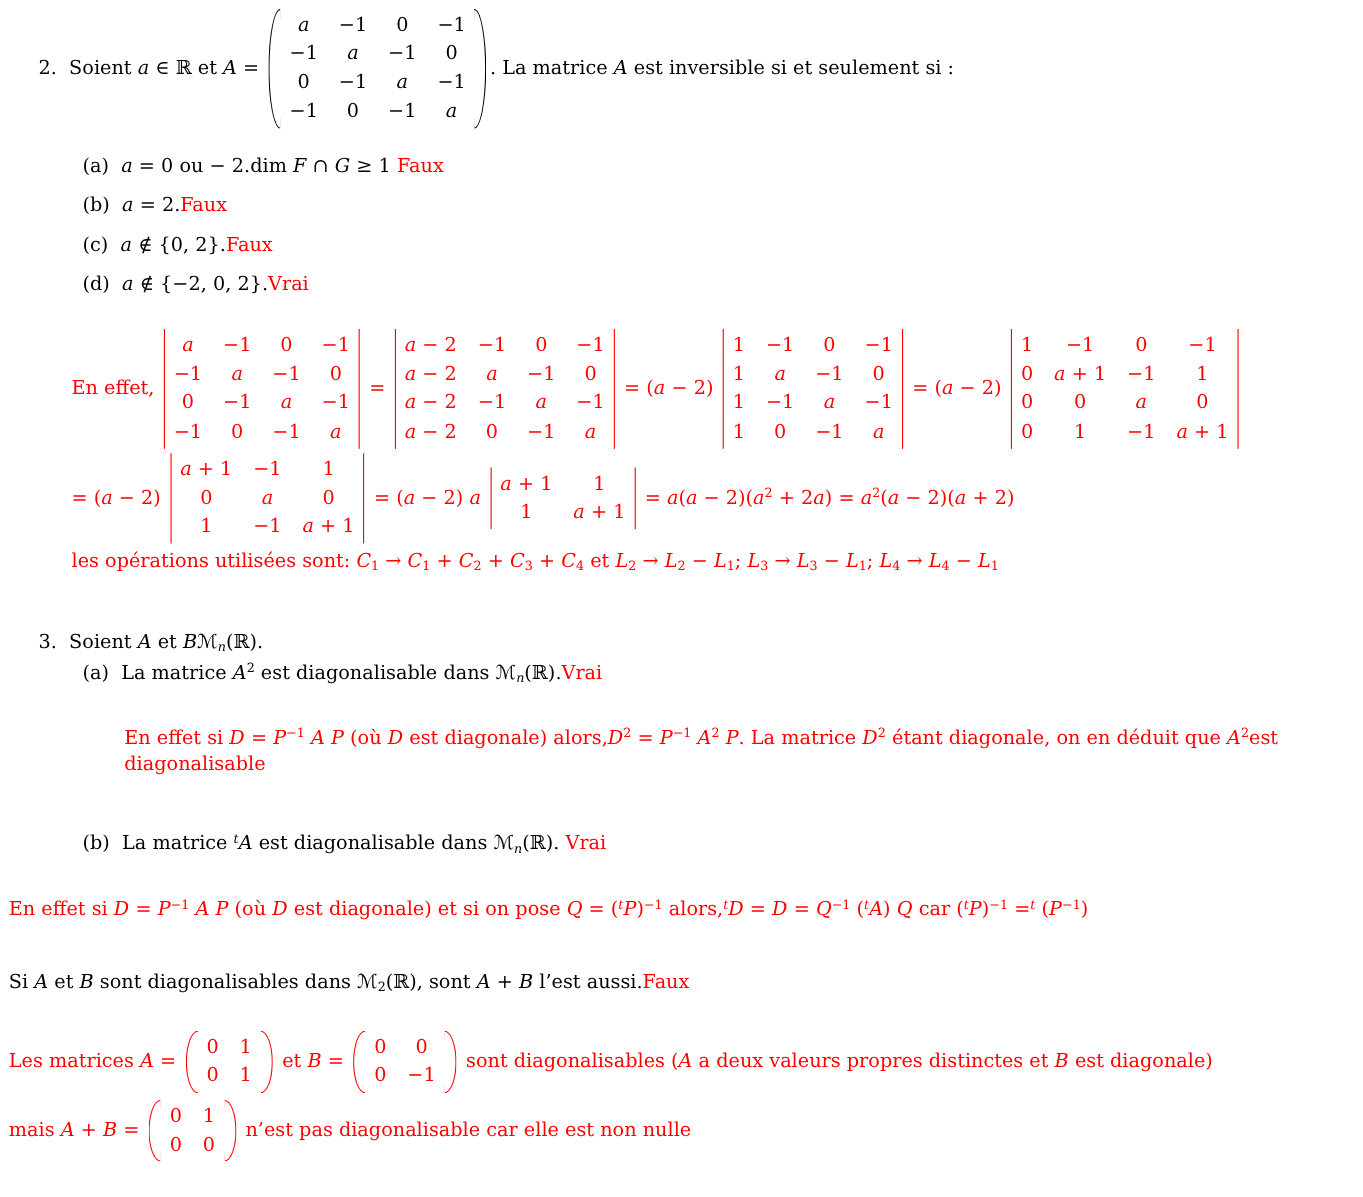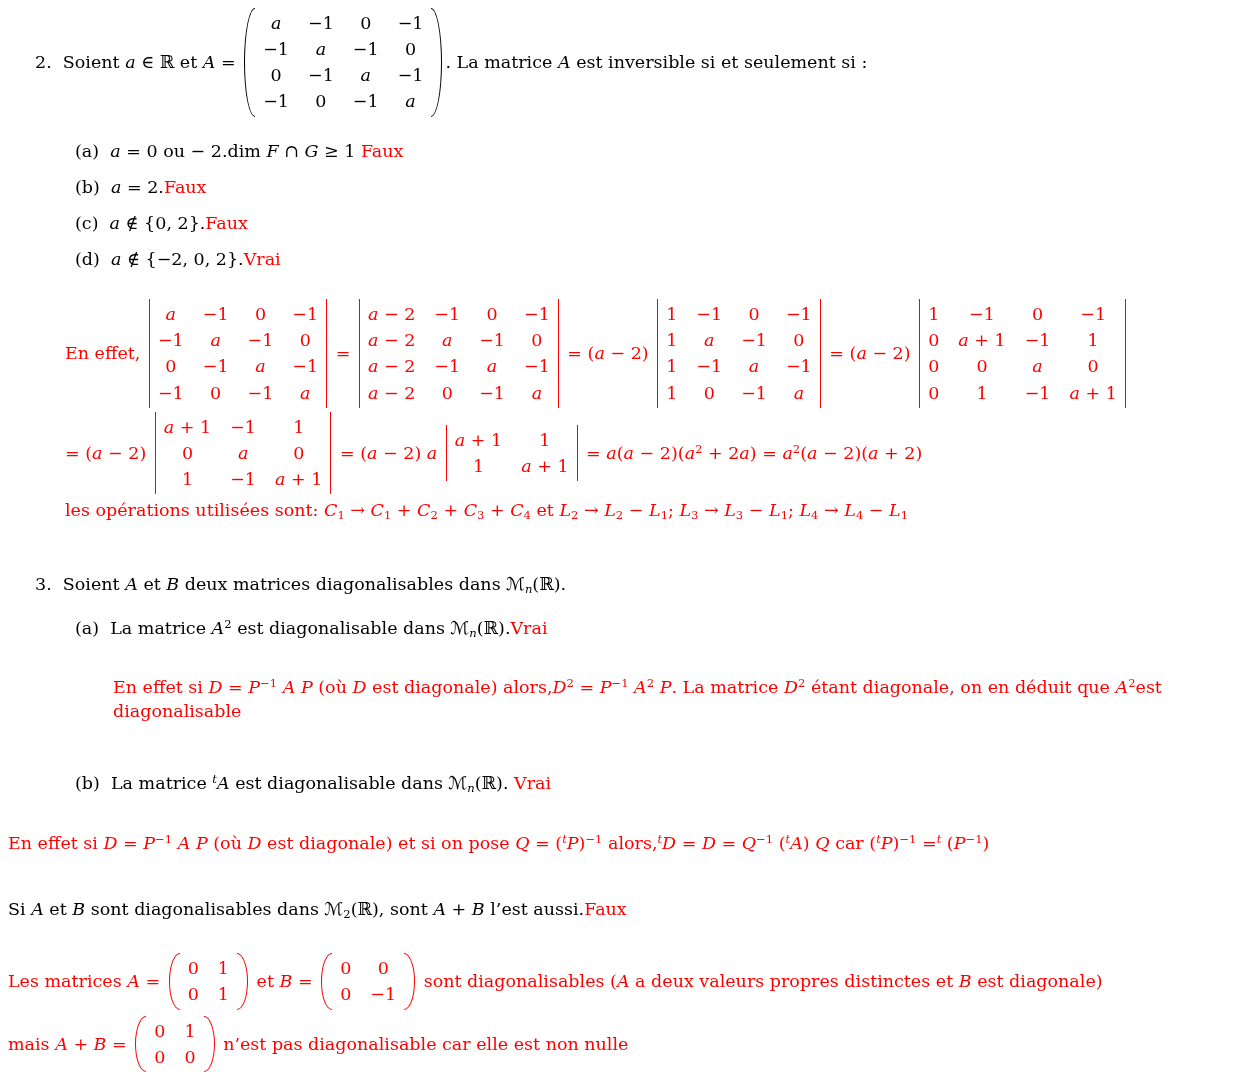--- a/index.html
+++ b/index.html
@@ -29,21 +29,21 @@
 
 <main class="page" id="doc">
     <div class="line" style="margin-left: 35px; margin-top: 8px; color: rgb(0, 0, 0);"><span>2.  </span><span>Soient </span><span><i>a</i> ∈ ℝ</span><span> et </span><span><i>A</i> = </span><span class="mwrap"><span class="paren pl"></span><span class="mgrid" style="grid-template-columns: repeat(4, auto);"><span class="cell"><i>a</i></span><span class="cell">−1</span><span class="cell">0</span><span class="cell">−1</span><span class="cell">−1</span><span class="cell"><i>a</i></span><span class="cell">−1</span><span class="cell">0</span><span class="cell">0</span><span class="cell">−1</span><span class="cell"><i>a</i></span><span class="cell">−1</span><span class="cell">−1</span><span class="cell">0</span><span class="cell">−1</span><span class="cell"><i>a</i></span></span><span class="paren pr"></span></span><span>. La matrice </span><span><i>A</i></span><span> est inversible si et seulement si :</span></div>
     <div class="line" style="margin-left: 75px; margin-top: 22px; color: rgb(0, 0, 0);"><span>(a)  </span><span><i>a</i> = 0</span><span> ou </span><span>− 2.</span><span>dim </span><span><i>F</i> ∩ <i>G</i> ≥ 1 </span><span style="color: rgb(255, 0, 0);">Faux</span></div>
     <div class="line" style="margin-left: 75px; margin-top: 12px; color: rgb(0, 0, 0);"><span>(b)  </span><span><i>a</i> = 2.</span><span style="color: rgb(255, 0, 0);">Faux</span></div>
     <div class="line" style="margin-left: 75px; margin-top: 12px; color: rgb(0, 0, 0);"><span>(c)  </span><span><i>a</i> ∉ {0, 2}.</span><span style="color: rgb(255, 0, 0);">Faux</span></div>
     <div class="line" style="margin-left: 75px; margin-top: 12px; color: rgb(0, 0, 0);"><span>(d)  </span><span><i>a</i> ∉ {−2, 0, 2}.</span><span style="color: rgb(255, 0, 0);">Vrai</span></div>
     <div class="line" style="margin-left: 65px; margin-top: 28px; color: rgb(255, 0, 0);"><span>En effet, </span><span class="mwrap"><span class="vbar"></span><span class="mgrid" style="grid-template-columns: repeat(4, auto);"><span class="cell"><i>a</i></span><span class="cell">−1</span><span class="cell">0</span><span class="cell">−1</span><span class="cell">−1</span><span class="cell"><i>a</i></span><span class="cell">−1</span><span class="cell">0</span><span class="cell">0</span><span class="cell">−1</span><span class="cell"><i>a</i></span><span class="cell">−1</span><span class="cell">−1</span><span class="cell">0</span><span class="cell">−1</span><span class="cell"><i>a</i></span></span><span class="vbar"></span></span><span> = </span><span class="mwrap"><span class="vbar"></span><span class="mgrid" style="grid-template-columns: repeat(4, auto);"><span class="cell"><i>a</i> − 2</span><span class="cell">−1</span><span class="cell">0</span><span class="cell">−1</span><span class="cell"><i>a</i> − 2</span><span class="cell"><i>a</i></span><span class="cell">−1</span><span class="cell">0</span><span class="cell"><i>a</i> − 2</span><span class="cell">−1</span><span class="cell"><i>a</i></span><span class="cell">−1</span><span class="cell"><i>a</i> − 2</span><span class="cell">0</span><span class="cell">−1</span><span class="cell"><i>a</i></span></span><span class="vbar"></span></span><span> = (<i>a</i> − 2) </span><span class="mwrap"><span class="vbar"></span><span class="mgrid" style="grid-template-columns: repeat(4, auto);"><span class="cell">1</span><span class="cell">−1</span><span class="cell">0</span><span class="cell">−1</span><span class="cell">1</span><span class="cell"><i>a</i></span><span class="cell">−1</span><span class="cell">0</span><span class="cell">1</span><span class="cell">−1</span><span class="cell"><i>a</i></span><span class="cell">−1</span><span class="cell">1</span><span class="cell">0</span><span class="cell">−1</span><span class="cell"><i>a</i></span></span><span class="vbar"></span></span><span> = (<i>a</i> − 2) </span><span class="mwrap"><span class="vbar"></span><span class="mgrid" style="grid-template-columns: repeat(4, auto);"><span class="cell">1</span><span class="cell">−1</span><span class="cell">0</span><span class="cell">−1</span><span class="cell">0</span><span class="cell"><i>a</i> + 1</span><span class="cell">−1</span><span class="cell">1</span><span class="cell">0</span><span class="cell">0</span><span class="cell"><i>a</i></span><span class="cell">0</span><span class="cell">0</span><span class="cell">1</span><span class="cell">−1</span><span class="cell"><i>a</i> + 1</span></span><span class="vbar"></span></span></div>
     <div class="line" style="margin-left: 65px; margin-top: 4px; color: rgb(255, 0, 0);"><span>= (<i>a</i> − 2) </span><span class="mwrap"><span class="vbar"></span><span class="mgrid" style="grid-template-columns: repeat(3, auto);"><span class="cell"><i>a</i> + 1</span><span class="cell">−1</span><span class="cell">1</span><span class="cell">0</span><span class="cell"><i>a</i></span><span class="cell">0</span><span class="cell">1</span><span class="cell">−1</span><span class="cell"><i>a</i> + 1</span></span><span class="vbar"></span></span><span> = (<i>a</i> − 2) <i>a</i> </span><span class="mwrap"><span class="vbar"></span><span class="mgrid" style="grid-template-columns: repeat(2, auto);"><span class="cell"><i>a</i> + 1</span><span class="cell">1</span><span class="cell">1</span><span class="cell"><i>a</i> + 1</span></span><span class="vbar"></span></span><span> = <i>a</i>(<i>a</i> − 2)(<i>a</i><sup>2</sup> + 2<i>a</i>) = <i>a</i><sup>2</sup>(<i>a</i> − 2)(<i>a</i> + 2)</span></div>
     <div class="line" style="margin-left: 65px; margin-top: 4px; color: rgb(255, 0, 0);"><span>les opérations utilisées sont: </span><span><i>C</i><sub>1</sub> → <i>C</i><sub>1</sub> + <i>C</i><sub>2</sub> + <i>C</i><sub>3</sub> + <i>C</i><sub>4</sub></span><span> et </span><span><i>L</i><sub>2</sub> → <i>L</i><sub>2</sub> − <i>L</i><sub>1</sub>; <i>L</i><sub>3</sub> → <i>L</i><sub>3</sub> − <i>L</i><sub>1</sub>; <i>L</i><sub>4</sub> → <i>L</i><sub>4</sub> − <i>L</i><sub>1</sub></span></div>
-    <div class="line" style="margin-left: 35px; margin-top: 50px; color: rgb(0, 0, 0);"><span>3.  </span><span>Soient </span><span><i>A</i></span><span> et </span><span><i>B</i></span><span> deux matrices diagonalisables dans </span><span>ℳ<sub><i>n</i></sub>(ℝ)</span><span>.</span></div>
-    <div class="line" style="margin-left: 75px; margin-top: 20px; color: rgb(0, 0, 0);"><span>(a)  La matrice </span><span><i>A</i><sup>2</sup></span><span> est diagonalisable dans </span><span>ℳ<sub><i>n</i></sub>(ℝ)</span><span>.</span><span style="color: rgb(255, 0, 0);">Vrai</span></div>
+    <div class="line" style="margin-left: 35px; margin-top: 50px; color: rgb(0, 0, 0);"><span>3.  </span><span>Soient </span><span><i>A</i></span><span> et </span><span><i>B</i></span><span>ℳ<sub><i>n</i></sub>(ℝ)</span><span>.</span></div>
+    <div class="line" style="margin-left: 75px; margin-top: 4px; color: rgb(0, 0, 0);"><span>(a)  La matrice </span><span><i>A</i><sup>2</sup></span><span> est diagonalisable dans </span><span>ℳ<sub><i>n</i></sub>(ℝ)</span><span>.</span><span style="color: rgb(255, 0, 0);">Vrai</span></div>
     <div class="para" style="margin-left: 113px; margin-top: 34px; max-width: 1124px; color: rgb(255, 0, 0);"><span>En effet si </span><span><i>D</i> = <i>P</i><sup>−1</sup> <i>A</i> <i>P</i></span><span> (où </span><span><i>D</i></span><span> est diagonale) alors,</span><span><i>D</i><sup>2</sup> = <i>P</i><sup>−1</sup> <i>A</i><sup>2</sup> <i>P</i></span><span>. La matrice </span><span><i>D</i><sup>2</sup></span><span> étant diagonale, on en déduit que </span><span><i>A</i><sup>2</sup></span><span>est diagonalisable</span></div>
     <div class="line" style="margin-left: 75px; margin-top: 48px; color: rgb(0, 0, 0); text-align: right;"><span>(b)  La matrice </span><span><sup><i>t</i></sup><i>A</i></span><span> est diagonalisable dans </span><span>ℳ<sub><i>n</i></sub>(ℝ)</span><span>. </span><span style="color: rgb(255, 0, 0);">Vrai</span></div>
     <div class="line" style="margin-left: 8px; margin-top: 36px; color: rgb(255, 0, 0);"><span>En effet si </span><span><i>D</i> = <i>P</i><sup>−1</sup> <i>A</i> <i>P</i></span><span> (où </span><span><i>D</i></span><span> est diagonale) et si on pose </span><span><i>Q</i> = (<sup><i>t</i></sup><i>P</i>)<sup>−1</sup></span><span> alors,</span><span><sup><i>t</i></sup><i>D</i> = <i>D</i> = <i>Q</i><sup>−1</sup> (<sup><i>t</i></sup><i>A</i>) <i>Q</i></span><span> car </span><span>(<sup><i>t</i></sup><i>P</i>)<sup>−1</sup> =<sup><i>t</i></sup> (<i>P</i><sup>−1</sup>)</span></div>
     <div class="line" style="margin-left: 8px; margin-top: 42px; color: rgb(0, 0, 0); text-align: center;"><span>Si </span><span><i>A</i></span><span> et </span><span><i>B</i></span><span> sont diagonalisables dans </span><span>ℳ<sub>2</sub>(ℝ)</span><span>, sont </span><span><i>A</i> + <i>B</i></span><span> l’est aussi.</span><span style="color: rgb(255, 0, 0);">Faux</span></div>
     <div class="line" style="margin-left: 8px; margin-top: 32px; color: rgb(255, 0, 0);"><span>Les matrices </span><span><i>A</i> = </span><span class="mwrap"><span class="paren pl"></span><span class="mgrid" style="grid-template-columns: repeat(2, auto);"><span class="cell">0</span><span class="cell">1</span><span class="cell">0</span><span class="cell">1</span></span><span class="paren pr"></span></span><span> et </span><span><i>B</i> = </span><span class="mwrap"><span class="paren pl"></span><span class="mgrid" style="grid-template-columns: repeat(2, auto);"><span class="cell">0</span><span class="cell">0</span><span class="cell">0</span><span class="cell">−1</span></span><span class="paren pr"></span></span><span> sont diagonalisables (</span><span><i>A</i></span><span> a deux valeurs propres distinctes et </span><span><i>B</i></span><span> est diagonale)</span></div>
     <div class="line" style="margin-left: 8px; margin-top: 6px; color: rgb(255, 0, 0);"><span>mais </span><span><i>A</i> + <i>B</i> = </span><span class="mwrap"><span class="paren pl"></span><span class="mgrid" style="grid-template-columns: repeat(2, auto);"><span class="cell">0</span><span class="cell">1</span><span class="cell">0</span><span class="cell">0</span></span><span class="paren pr"></span></span><span> n’est pas diagonalisable car elle est non nulle</span></div>
   </main>
 
 </body></html>

